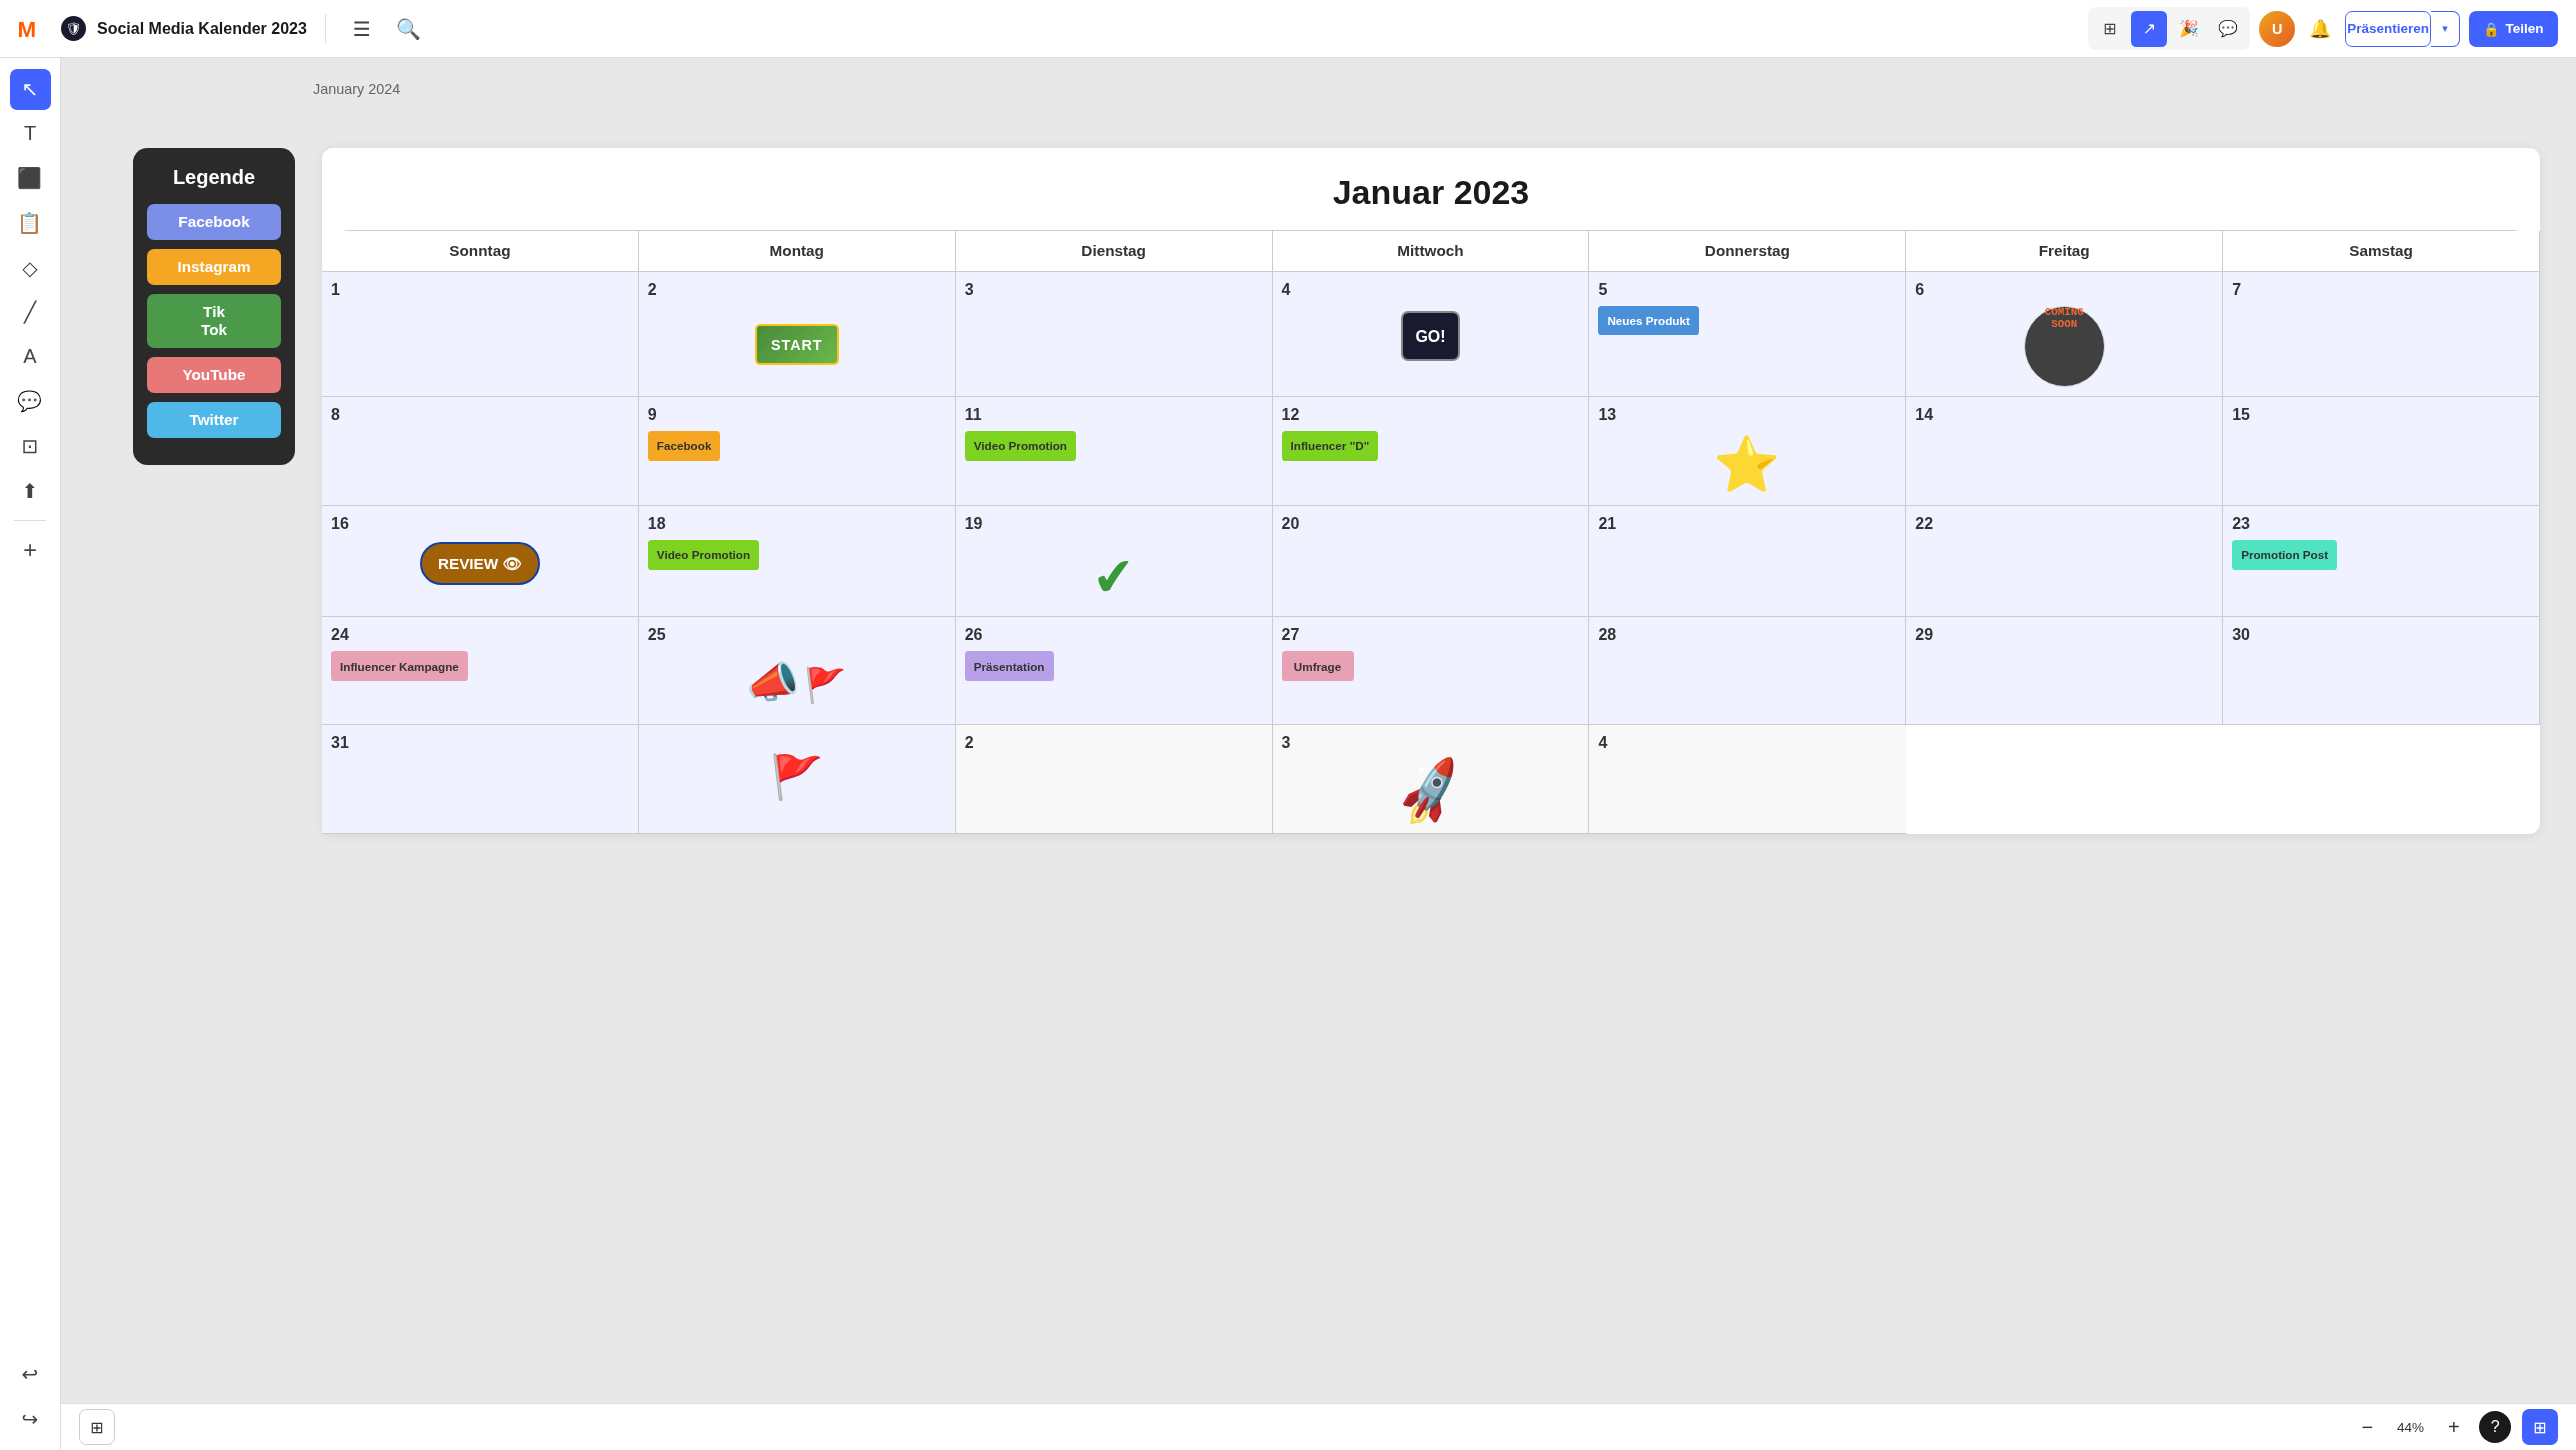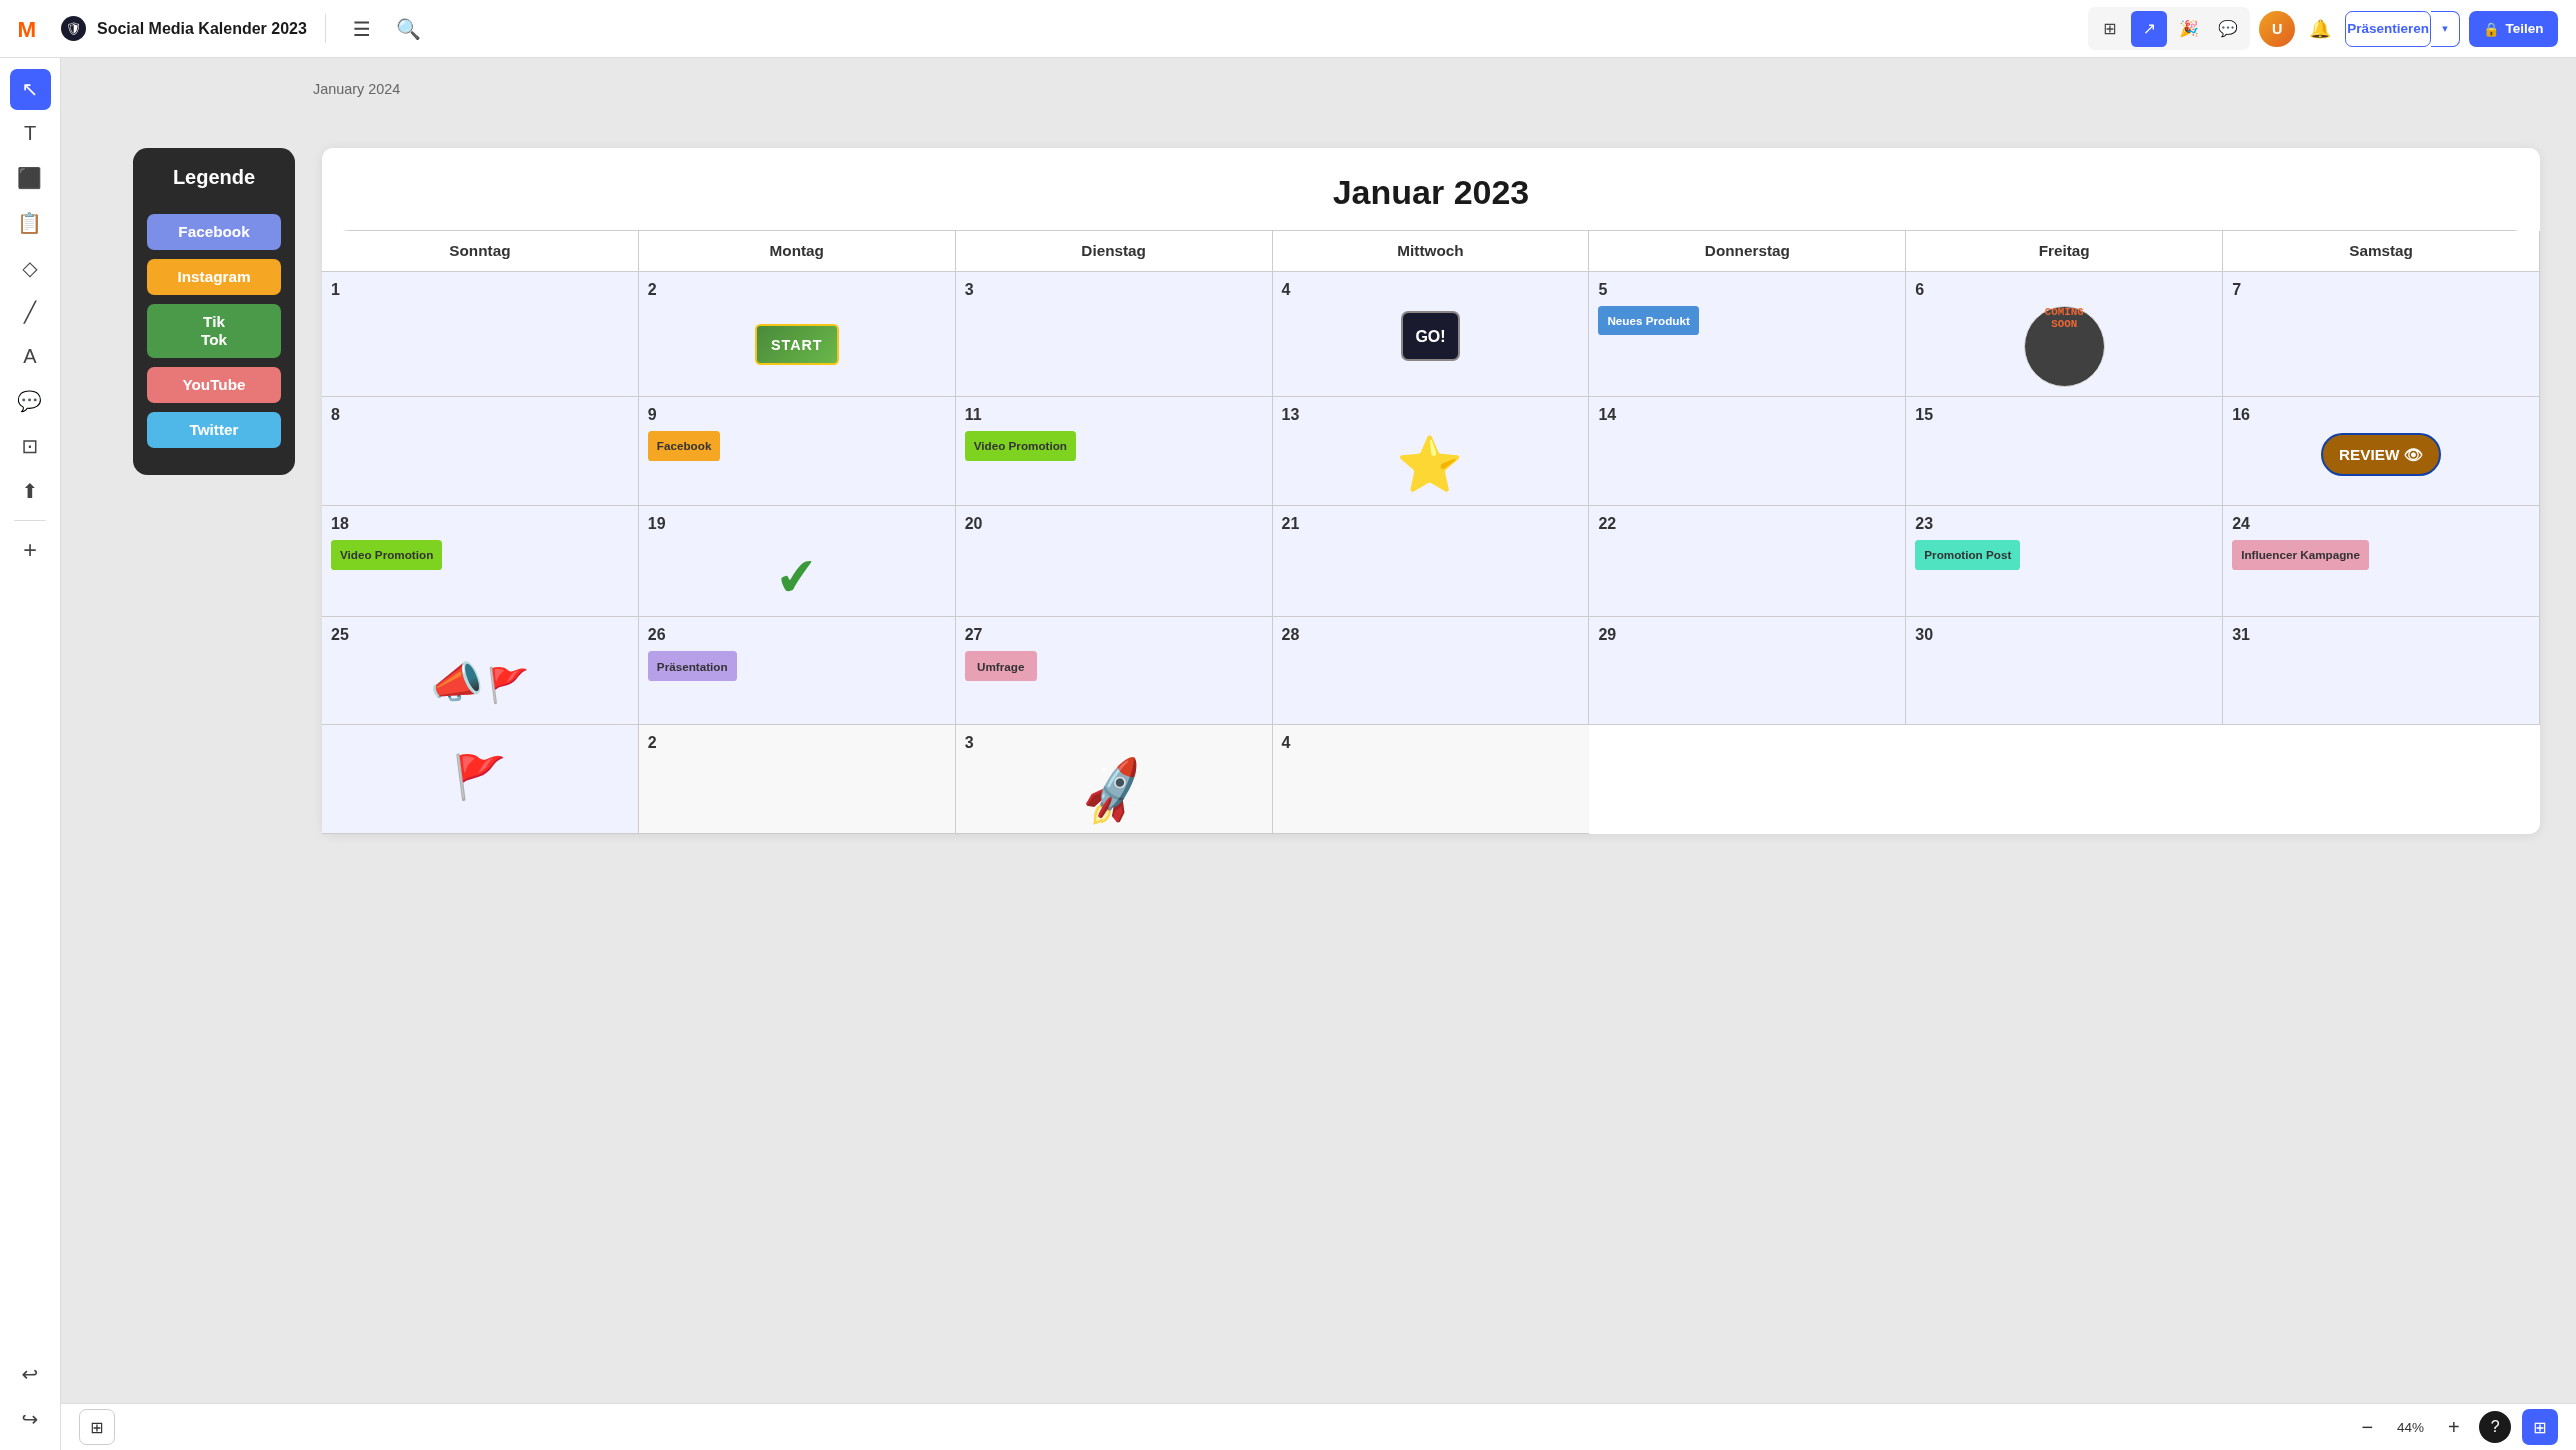--- a/index.html
+++ b/index.html
@@ -101,21 +101,21 @@
       font-size: 14.4px; color: #666;
     }
 
     
     .legend-panel {
       position: absolute; top: 90px; left: 72px;
       background: #2a2a2a; border-radius: 14.4px; padding: 18px 14.4px;
       width: 162px; z-index: 10;
     }
     .legend-title {
-      color: #fff; font-size: 20px; font-weight: 700; margin-bottom: 25px;
+      color: #fff; font-size: 20px; font-weight: 700; margin-bottom: 15px;
       text-align: center;
     }
     .legend-item {
       border-radius: 7.2px; padding: 9px 12.6px; margin-bottom: 9px;
       font-size: 15.3px; font-weight: 600; text-align: center; color: #fff;
     }
 
     
     .calendar-container {
       position: absolute; top: 90px; left: 261px; right: 36px;
@@ -339,20 +339,26 @@
           <div class="sticky sticky-orange">Facebook</div>
         </div>
       </div>
       <div class="cal-cell light">
         <span class="day-num">11</span>
         <div style="margin-top:7.2px;">
           <div class="sticky sticky-green">Video Promotion</div>
         </div>
       </div>
       <div class="cal-cell light">
+        <span class="day-num">12</span>
+        <div style="margin-top:7.2px;">
+          <div class="sticky sticky-green">Influencer "D"</div>
+        </div>
+      </div>
+      <div class="cal-cell light">
         <span class="day-num">13</span>
         <div style="text-align:center;">
           <span style="font-size:54px; display:block; margin-top:9px;">⭐</span>
         </div>
       </div>
       <div class="cal-cell light">
           <span class="day-num">14</span>
         </div>
 
       <div class="cal-cell light">

